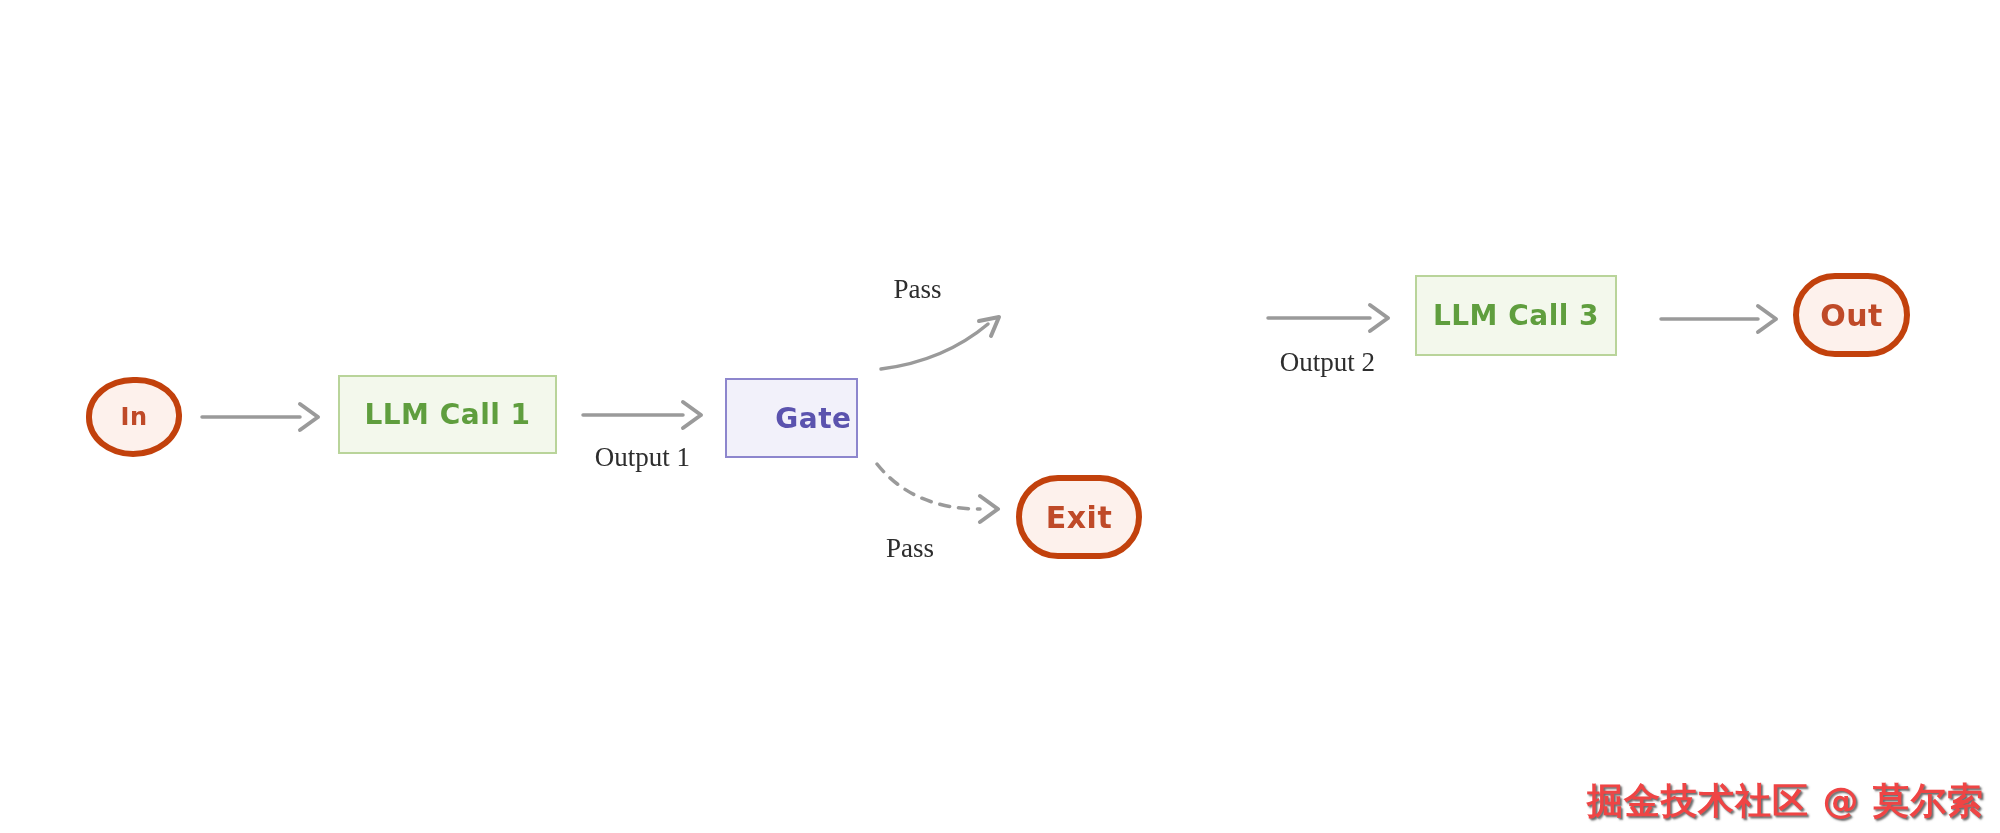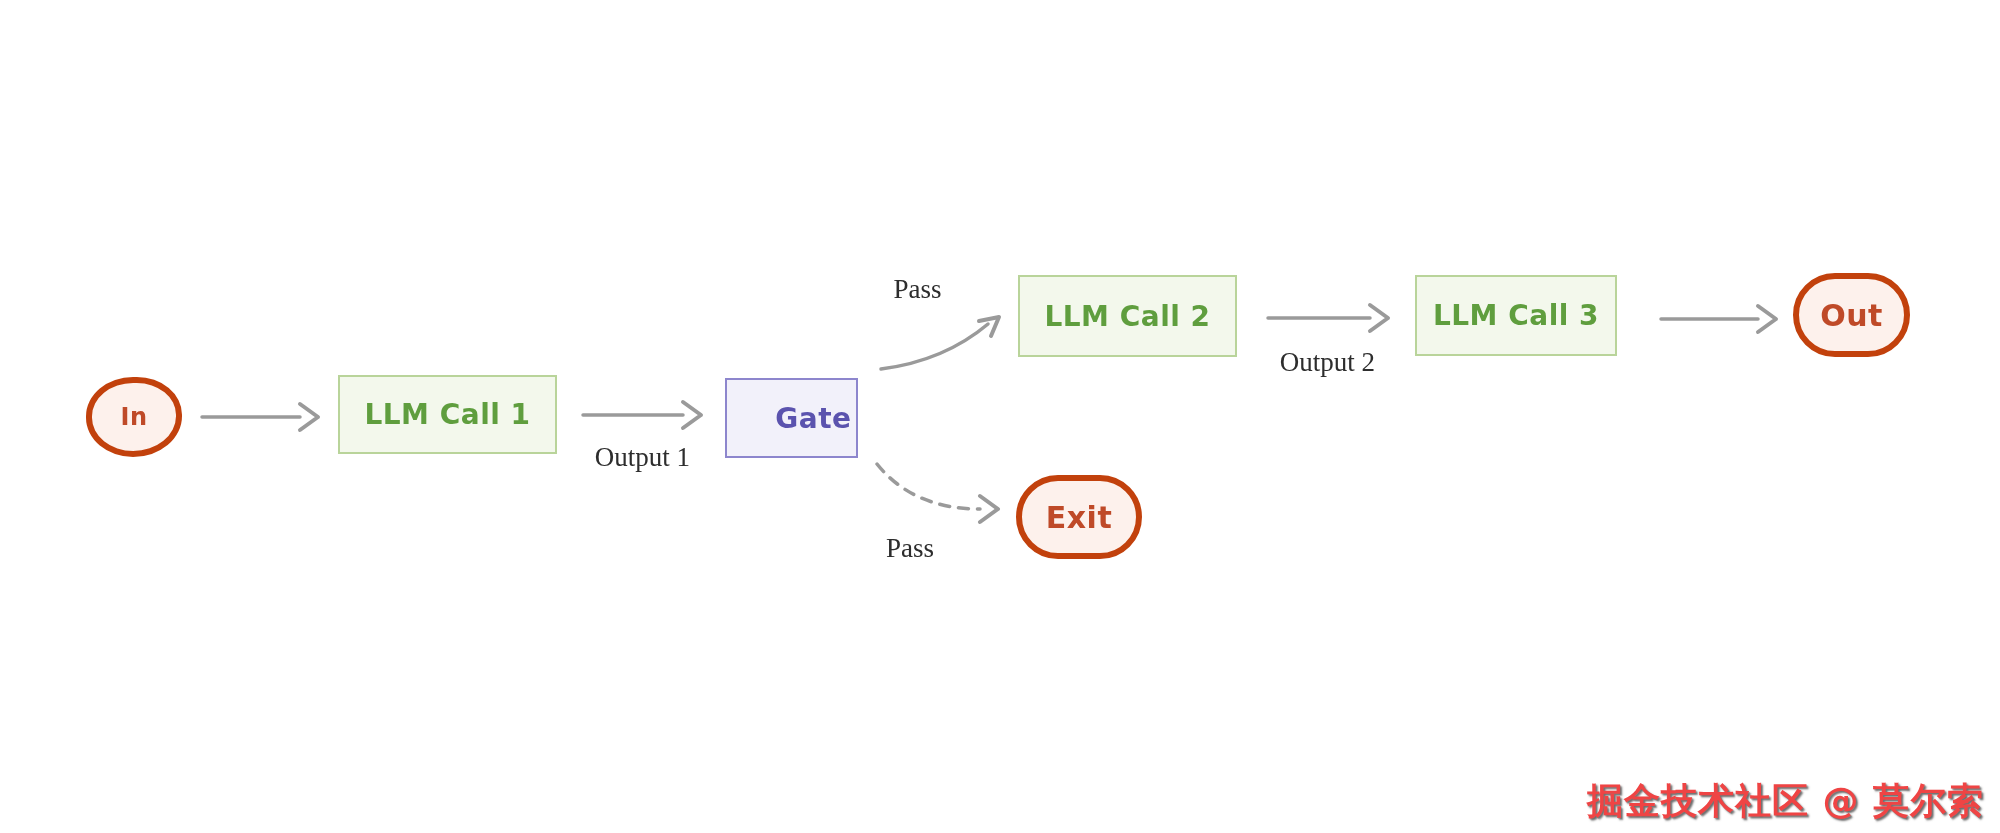--- a/index.html
+++ b/index.html
@@ -83,23 +83,20 @@
   </div>
 
   <div class="node process" id="n-llm1">
     <span>LLM Call 1</span>
   </div>
 
   <div class="node gate" id="n-gate">
     <span>Gate</span>
   </div>
 
-  <div class="node process" id="n-llm2">
-    <span>LLM Call 2</span>
-  </div>
 
   <div class="node process" id="n-llm3">
     <span>LLM Call 3</span>
   </div>
 
   <div class="node terminal" id="n-exit">
     <span>Exit</span>
   </div>
 
   <div class="node terminal" id="n-out">

